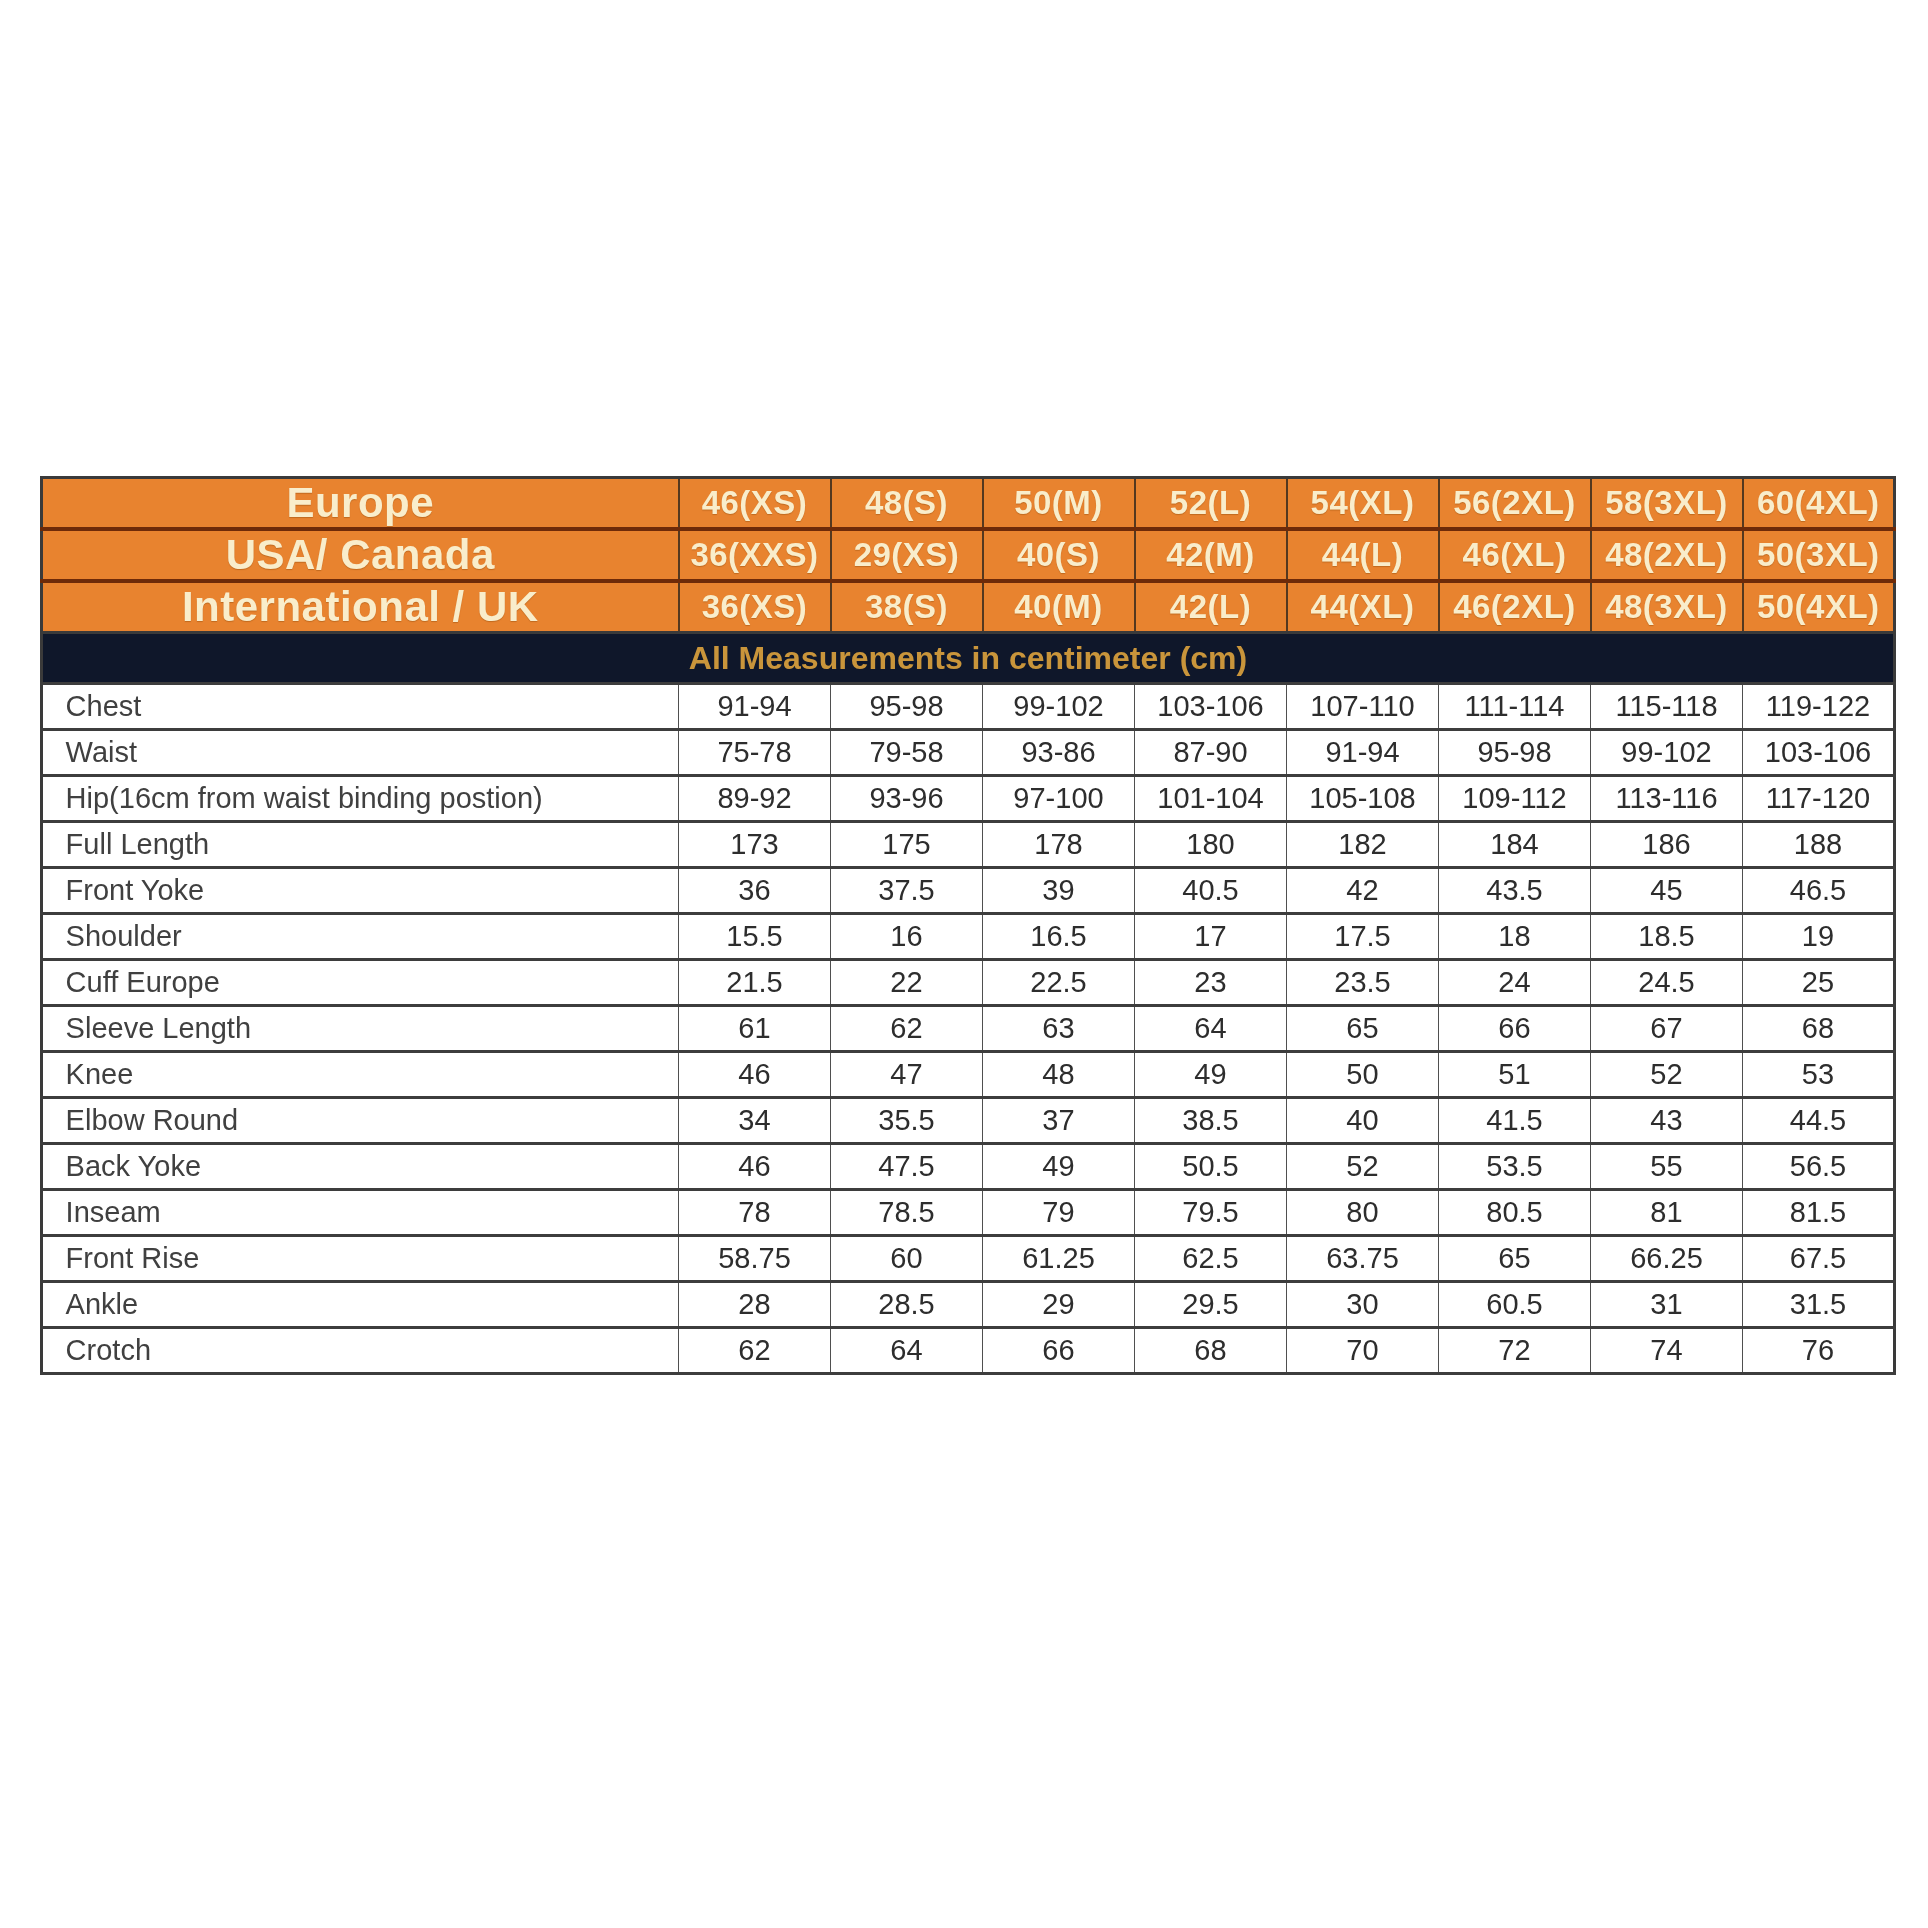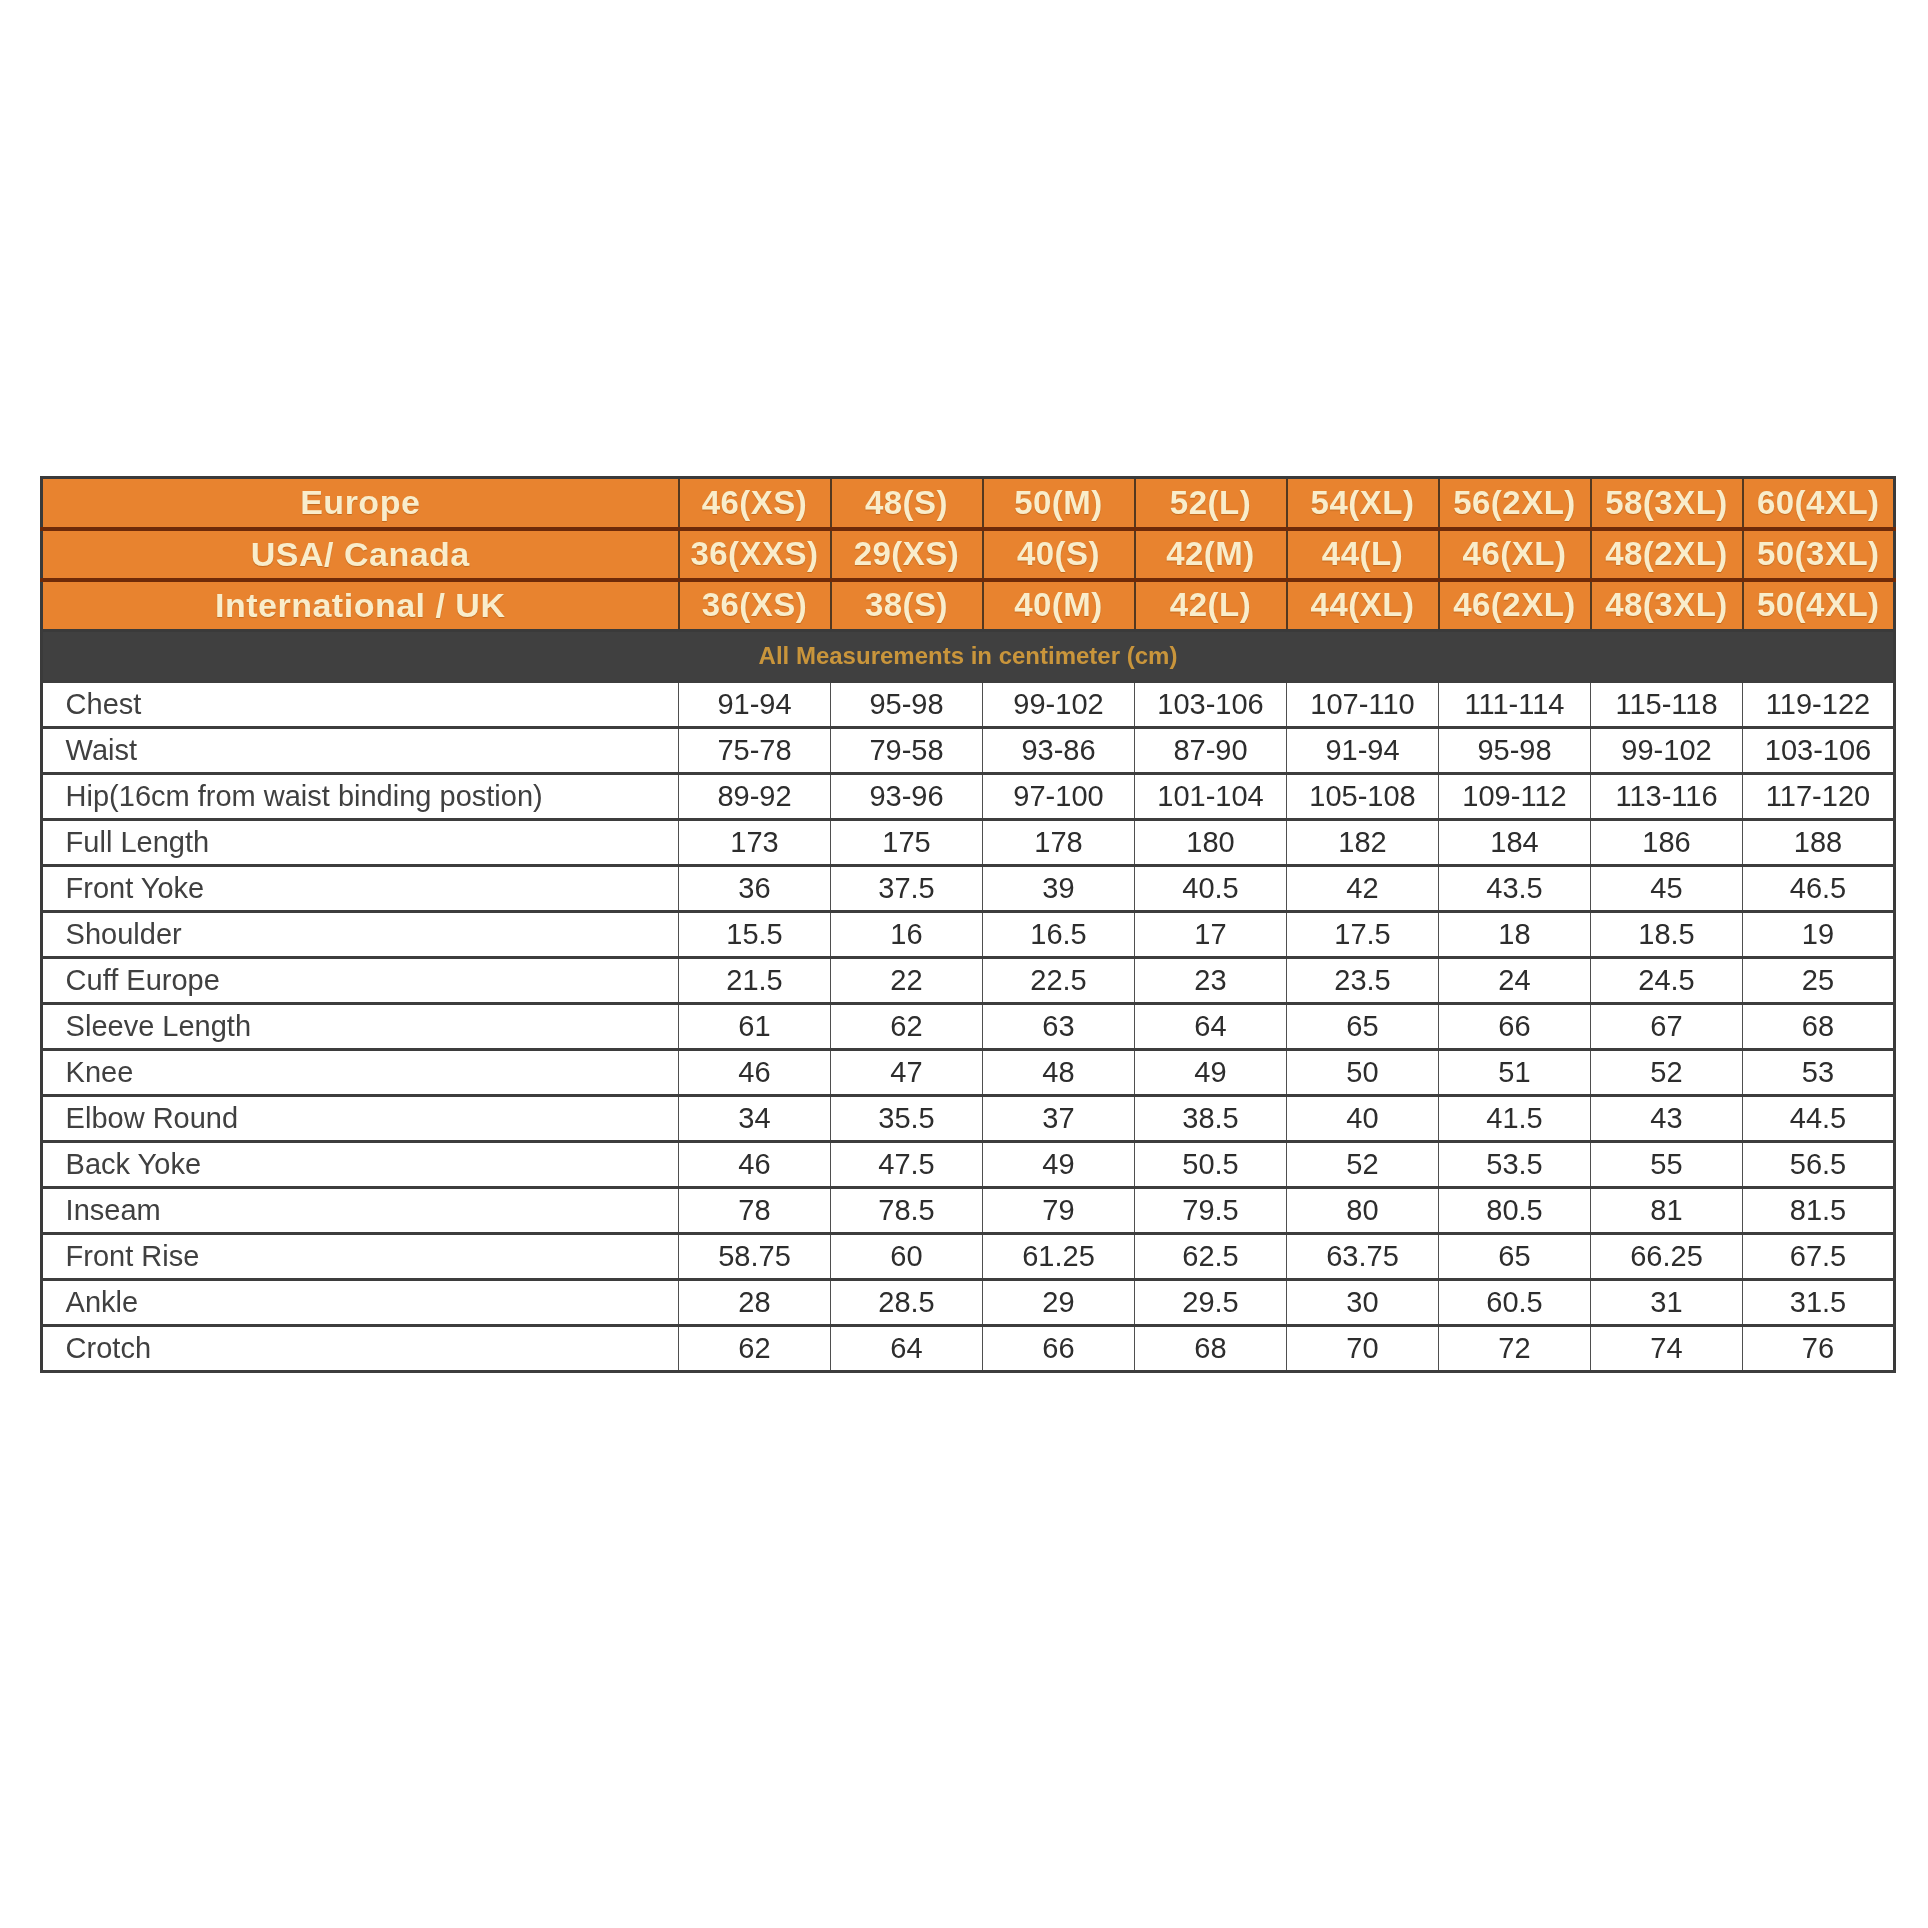--- a/index.html
+++ b/index.html
@@ -39,31 +39,31 @@
     letter-spacing: 0.5px;
     border-left: 2.8px solid #54381f;
     border-right: 2.8px solid #54381f;
     border-top: 4.7px solid #6e2a08;
     border-bottom: 4.7px solid #6e2a08;
     text-shadow: 0 0.9px 0.9px rgba(120,60,0,0.35);
     padding: 0;
     overflow: hidden;
     white-space: nowrap;
   }
-  tr.hdr th.rowlabel { font-size: 34px; }
+  tr.hdr th.rowlabel { font-size: 42px; }
   thead tr.hdr:first-child th { border-top: 3.8px solid #3a3a3a; }
   thead tr.hdr:last-child th  { border-bottom: 3.8px solid #3a3a3a; }
 
   
   tr.subtitle { height: 51px; }
   tr.subtitle td {
-    background: #404040;
+    background: #0f172a;
     color: #C9953B;
     font-weight: bold;
-    font-size: 24px;
+    font-size: 32px;
     text-align: center;
     border-top: 3.8px solid #3a3a3a;
     border-bottom: 2.8px solid #3a3a3a;
     padding: 0;
   }
 
   
   tr.mrow { height: 46px; }
   tr.mrow td {
     background: #ffffff;

